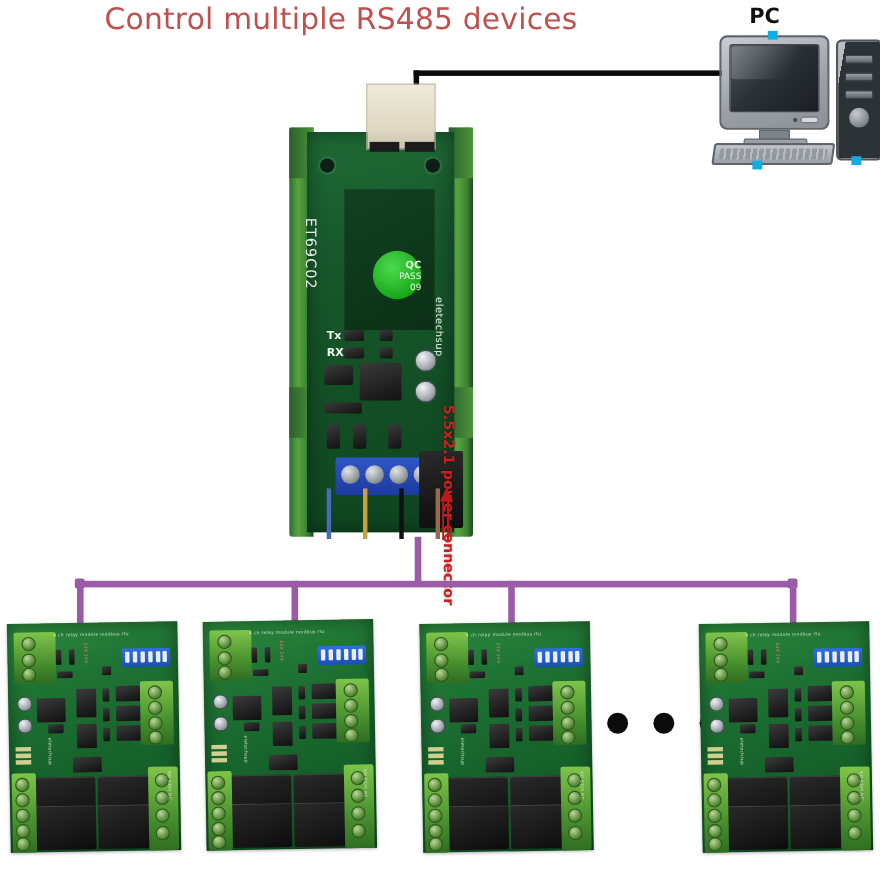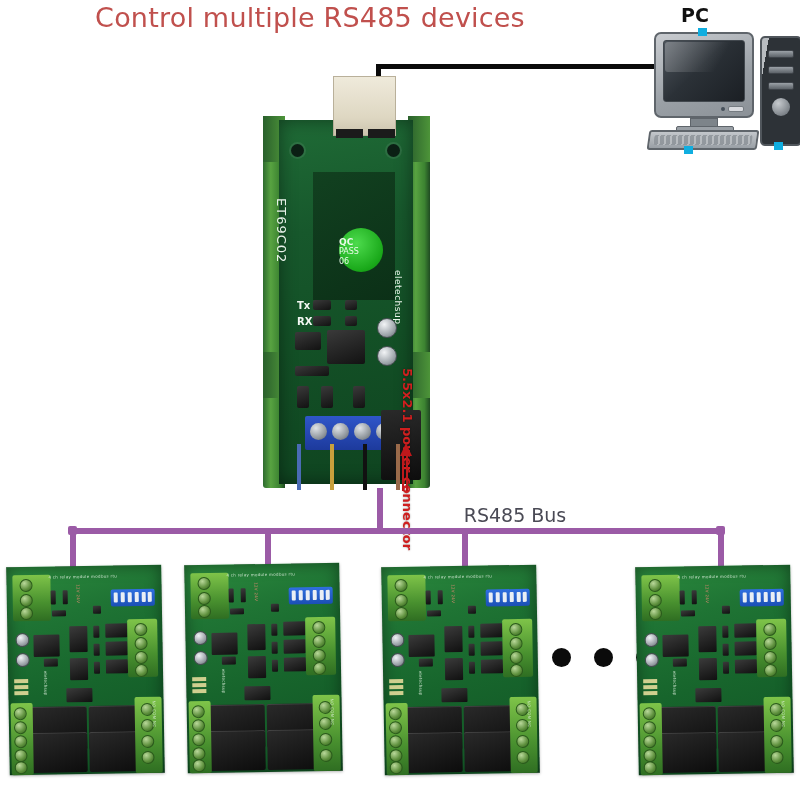--- a/index.html
+++ b/index.html
@@ -87,21 +87,21 @@
   .rj45-foot { position:absolute; width:27px; height:9px; background:#1b1b1b; top:14px;}
   .board-text {
     position:absolute; color:#e9f3ea; font-size:13px; letter-spacing:1px;
     font-family:"DejaVu Sans", sans-serif; white-space:nowrap;
     transform-origin:0 0; transform:rotate(90deg);
   }
   .board-text.small { font-size:9px; letter-spacing:.5px;}
   .qc {
     position:absolute; left:60px; top:108px; width:44px; height:44px; border-radius:50%;
     background:radial-gradient(circle at 40% 35%, #4ddb4d, #19a819 70%, #0d7d10);
-    color:#eafbea; font-size:9px; font-weight:bold; text-align:left;
+    color:#eafbea; font-size:9px; font-weight:bold; text-align:right;
     line-height:1.15; padding-top:9px; font-family:"DejaVu Sans", sans-serif;
   }
   .qc small{display:block;font-size:8px;font-weight:normal;}
   .tx-rx { position:absolute; color:#f2f7f2; font-size:10px; font-weight:bold;
      font-family:"DejaVu Sans", sans-serif;}
   .chipbox { position:absolute; background:linear-gradient(160deg,#3a3a3a,#121212); border-radius:2px;}
   .cap { position:absolute; border-radius:50%;
     background:radial-gradient(circle at 35% 30%,#f2f4f6,#9ba2a8 65%,#5d646a);
     border:1px solid #4a5055;}
   .blue-term { position:absolute; left:26px; top:296px; width:96px; height:34px;
@@ -206,21 +206,21 @@
         <div class="rj45-foot" style="left:2px;top:52px"></div>
         <div class="rj45-foot" style="left:34px;top:52px"></div>
       </div>
 
       <div class="board-text" style="left:10px;top:78px">ET69C02</div>
       <div class="board-text small" style="left:124px;top:150px">eletechsup</div>
 
       <div class="qc">
         <span>QC</span>
         <small>PASS</small>
-        <small>06</small>
+        <small>09</small>
       </div>
 
       <div class="tx-rx" style="left:18px;top:180px">Tx</div>
       <div class="tx-rx" style="left:18px;top:196px">RX</div>
       <div class="chipbox" style="left:34px;top:180px;width:18px;height:10px"></div>
       <div class="chipbox" style="left:34px;top:196px;width:18px;height:10px"></div>
       <div class="chipbox" style="left:66px;top:180px;width:12px;height:10px"></div>
       <div class="chipbox" style="left:66px;top:196px;width:12px;height:10px"></div>
 
       <div class="chipbox" style="left:16px;top:212px;width:26px;height:18px"></div>
@@ -248,21 +248,20 @@
   <div class="red-stem"></div>
 
   <div class="wire" style="left:297px;top:444px;height:46px;background:#4a6bb5"></div>
   <div class="wire" style="left:330px;top:444px;height:46px;background:#c8a03c"></div>
   <div class="wire" style="left:363px;top:444px;height:46px;background:#111"></div>
   <div class="wire" style="left:396px;top:444px;height:46px;background:#9a6a4a"></div>
 
 
   <div class="bus-up"></div>
   <div class="bus-main"></div>
-  <div class="bus-label">RS485 Bus</div>
   <div class="bus-cap" style="left:68px"></div>
   <div class="bus-cap" style="left:716px"></div>
   <div class="bus-drop" style="left:70px"></div>
   <div class="bus-drop" style="left:265px"></div>
   <div class="bus-drop" style="left:462px"></div>
   <div class="bus-drop" style="left:718px"></div>
 
   <div class="dots">
     <i style="left:0"></i>
       <i style="left:42px"></i>

